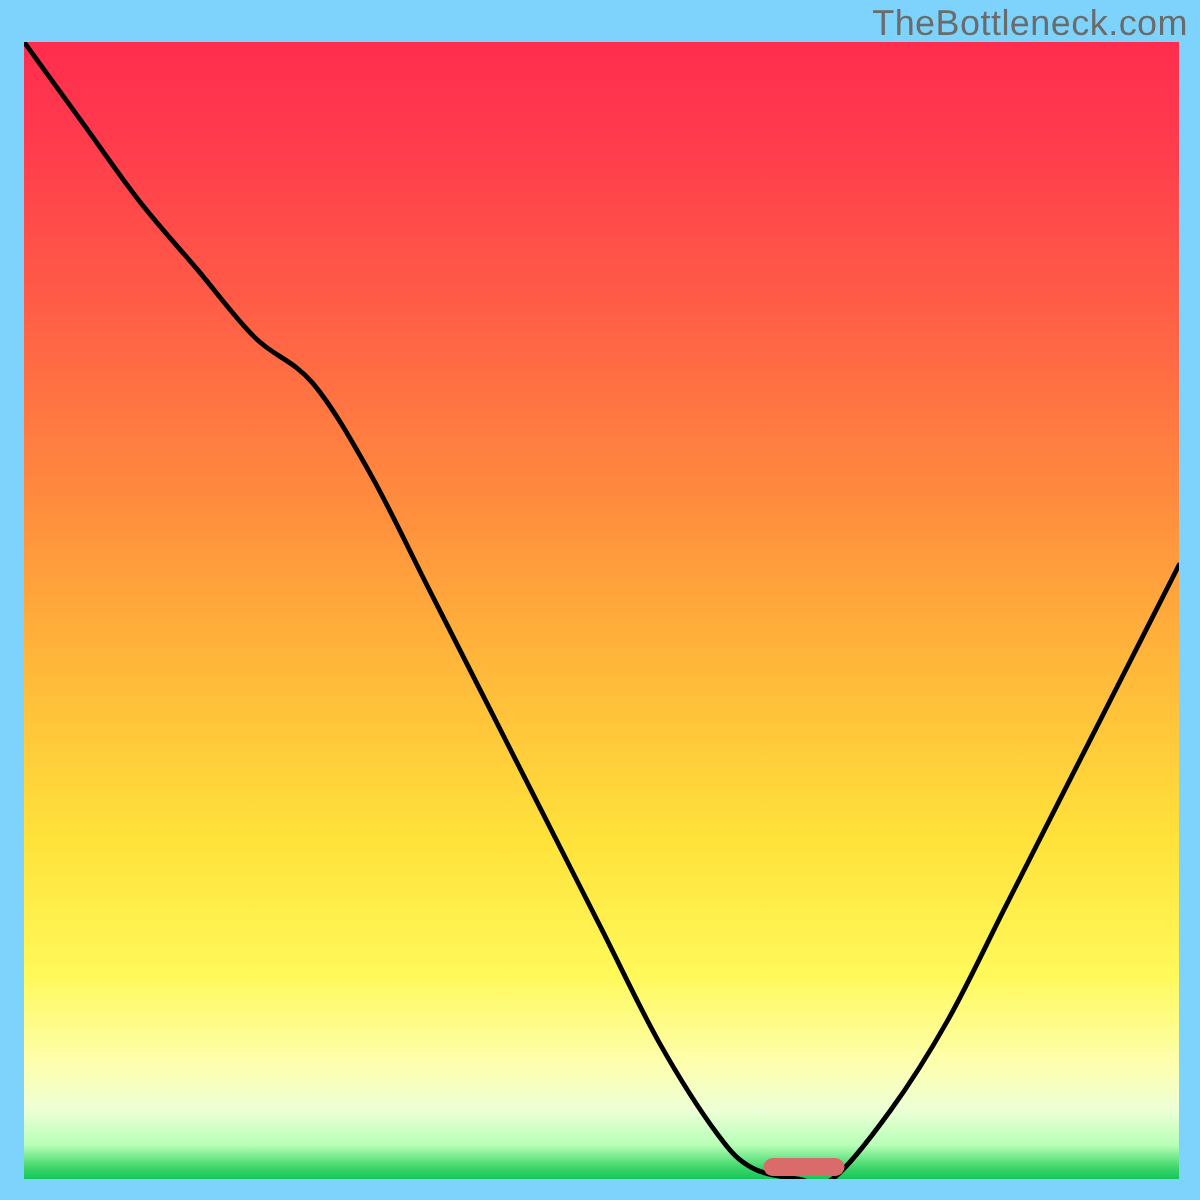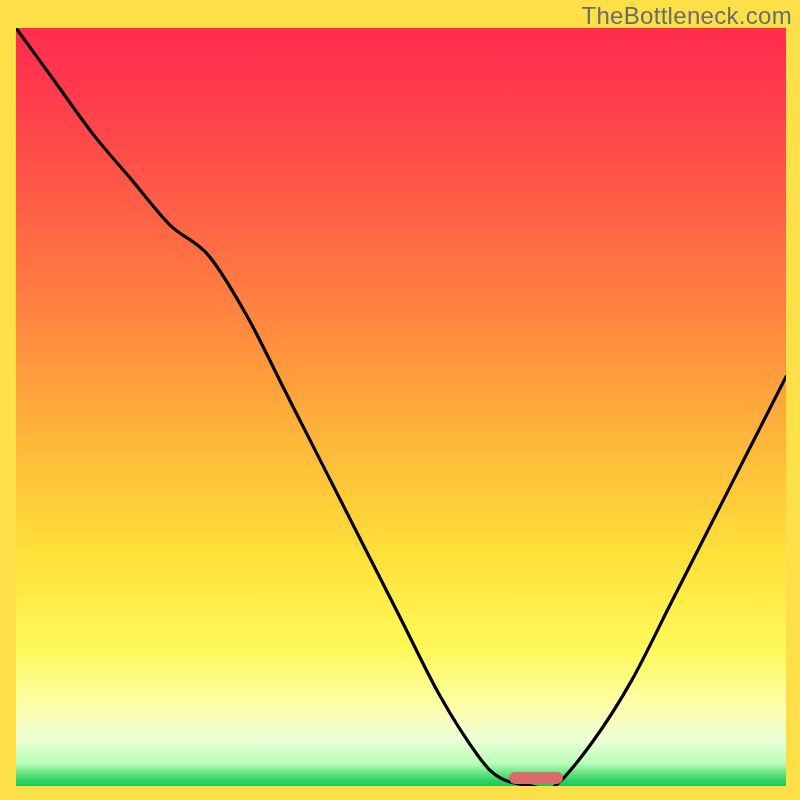--- a/index.html
+++ b/index.html
@@ -8,21 +8,21 @@
     width: 800px;
     height: 800px;
     background: #000;
     overflow: hidden;
     font-family: "Helvetica Neue", Helvetica, Arial, sans-serif;
   }
   .chart-wrapper {
     position: relative;
     width: 800px;
     height: 800px;
-    background: #fde047;
+    background: #7dd3fc;
   }
   .watermark {
     position: absolute;
     top: 2px;
     right: 8px;
     color: #6b6b6b;
     font-size: 24px;
     font-weight: 500;
     letter-spacing: 0.3px;
     z-index: 10;

